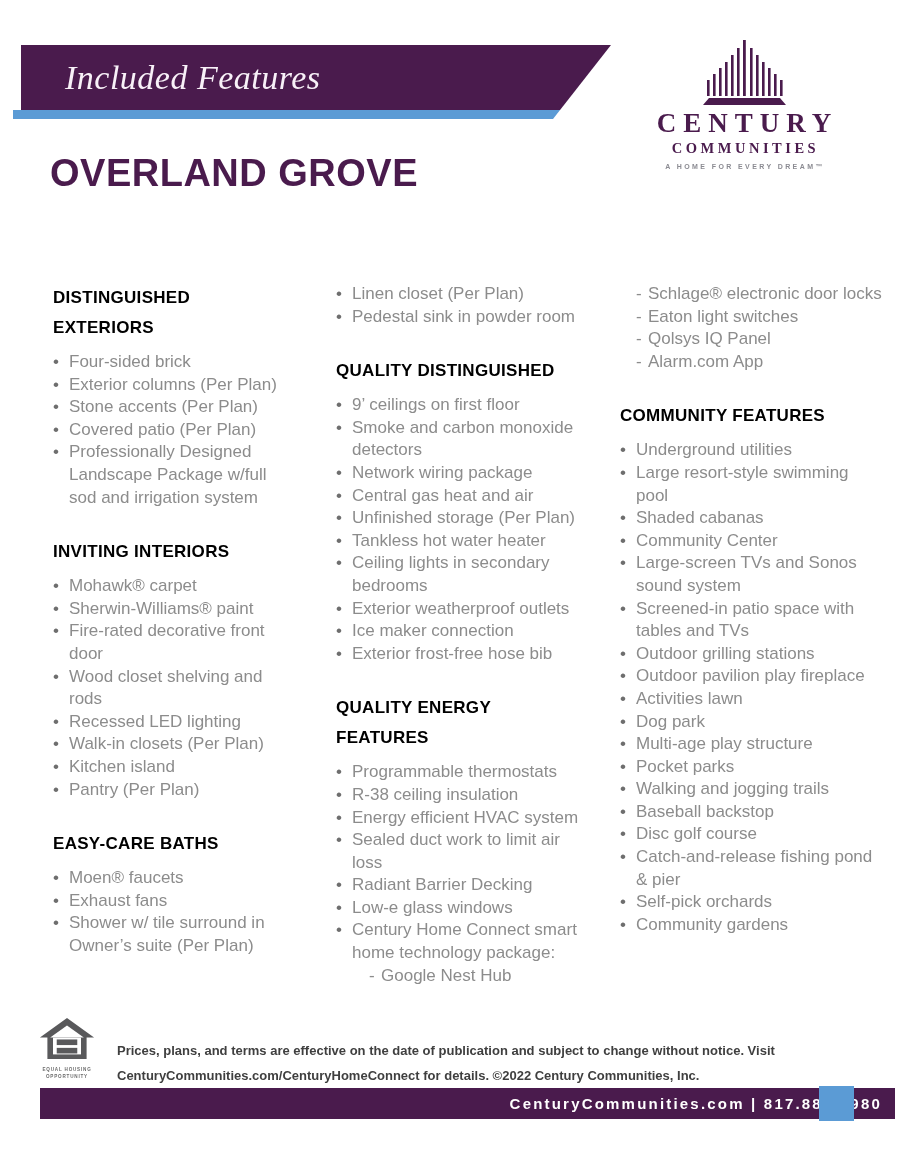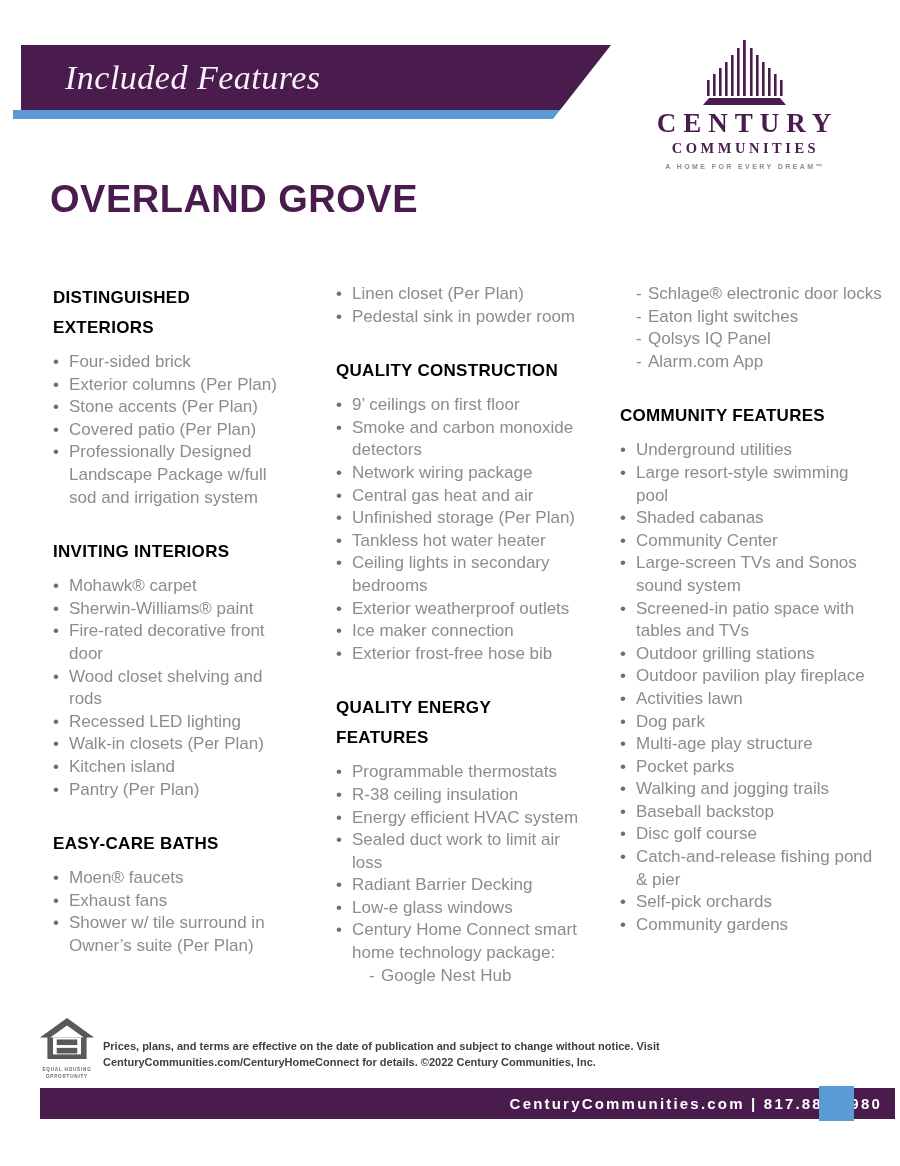--- a/index.html
+++ b/index.html
@@ -36,21 +36,21 @@
     font-family:"Liberation Serif","DejaVu Serif",serif;font-weight:600;
     font-size:14.5px;letter-spacing:3.5px;margin-left:3px;margin-top:1px;
   }
   .logo-tagline{
     font-size:7px;letter-spacing:2.4px;color:#8b8b92;margin-top:6px;margin-left:2px;
     font-weight:bold;
   }
   
   .page-title{
     position:absolute;left:50px;top:152px;
-    font-size:38px;font-weight:bold;color:#4a1b4d;letter-spacing:.5px;margin-top:26px;
+    font-size:38px;font-weight:bold;color:#4a1b4d;letter-spacing:.5px;
   }
   
   .col{position:absolute;top:283px;}
   .col1{left:53px;width:237px;}
   .col2{left:336px;width:252px;}
   .col3{left:620px;width:262px;}
   .sec{margin-top:28px;}
   .sec:first-child{margin-top:0;}
   .sec-title{
     margin:0 0 8px 0;font-size:17px;line-height:30px;font-weight:bold;
@@ -65,22 +65,22 @@
     content:"\2022";position:absolute;left:0;top:0;color:#6e6e6e;
   }
   ul.items li.dash{padding-left:28px;}
   ul.items li.dash::before{content:"-";left:16px;color:#8c8c8c;}
   ul.items li.dash2{padding-left:45px;}
   ul.items li.dash2::before{content:"-";left:33px;color:#8c8c8c;}
   
   .eho{position:absolute;left:36px;top:1018px;width:62px;text-align:center;color:#6b6b6b;}
   .eho-text{font-size:4.6px;letter-spacing:.8px;font-weight:bold;line-height:7px;margin-top:2px;}
   .disclaimer{
-    position:absolute;left:103px;top:1038px;width:726px;
-    font-size:11px;font-weight:bold;color:#3f3f3f;line-height:16px;
+    position:absolute;left:117px;top:1038px;width:726px;
+    font-size:13px;font-weight:bold;color:#3f3f3f;line-height:25px;
   }
   
   .footer-bar{
     position:absolute;left:40px;top:1088px;width:855px;height:31px;
     background:#4a1b4d;display:flex;align-items:center;justify-content:flex-end;
   }
   .footer-text{
     color:#ffffff;font-weight:bold;font-size:15px;letter-spacing:2.2px;
     padding-right:13px;
   }
@@ -161,21 +161,21 @@
 </div>
 
 <div class="col col2">
   <div class="sec">
     <ul class="items">
       <li>Linen closet (Per Plan)</li>
       <li>Pedestal sink in powder room</li>
     </ul>
   </div>
   <div class="sec">
-    <h3 class="sec-title">QUALITY CONSTRUCTION</h3>
+    <h3 class="sec-title">QUALITY DISTINGUISHED</h3>
     <ul class="items">
       <li>9’ ceilings on first floor</li>
       <li>Smoke and carbon monoxide detectors</li>
       <li>Network wiring package</li>
       <li>Central gas heat and air</li>
       <li>Unfinished storage (Per Plan)</li>
       <li>Tankless hot water heater</li>
       <li>Ceiling lights in secondary bedrooms</li>
       <li>Exterior weatherproof outlets</li>
       <li>Ice maker connection</li>

